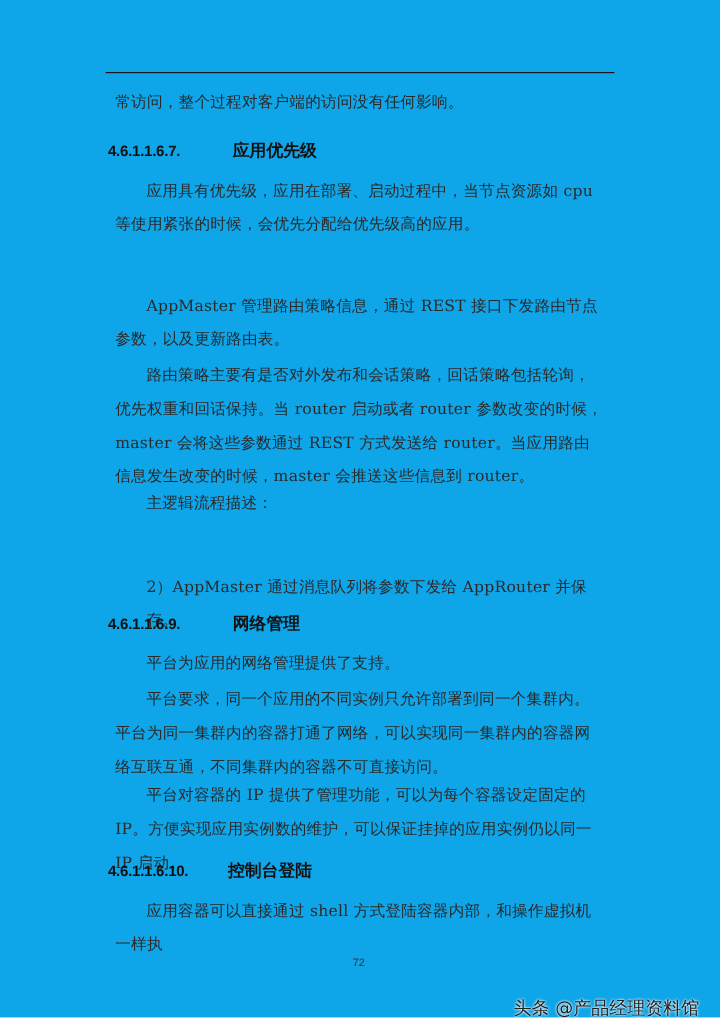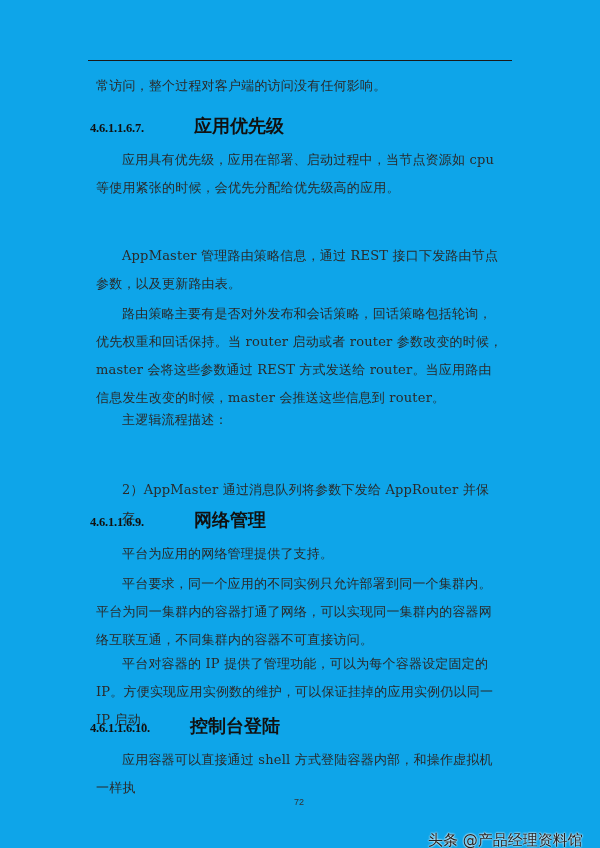--- a/index.html
+++ b/index.html
@@ -18,26 +18,26 @@
       font-size: 13px; line-height: 28px; letter-spacing: 0.2px;
       color: #2a2a2a;
     }
     .para.indent { text-indent: 26px; }
     .para.step { left: 122px; width: 382px; }
     .heading {
       position: absolute; left: 90px; font-size: 13px; line-height: 20px;
       color: #111111;
     }
     .heading .num {
-      font-family: Liberation Serif, serif;
+      font-family: Liberation Sans, sans-serif;
       font-weight: bold; font-size: 12.5px; letter-spacing: -0.2px;
       display: inline-block; width: 104px;
     }
     .heading .num.wide { width: 100px; }
-    .heading .title { font-family: "DejaVu Sans", "Liberation Sans", sans-serif; font-weight: bold; font-size: 18px; }
+    .heading .title { font-family: "DejaVu Sans", "Liberation Sans", sans-serif; font-weight: bold; font-size: 14px; }
     .page-number {
       position: absolute; left: 294px; top: 797px;
       font-family: "Liberation Sans", sans-serif; font-size: 9px; color: #333333;
     }
     .watermark {
       position: absolute; left: 428px; top: 831px;
       font-family: "DejaVu Sans", "Liberation Sans", sans-serif;
       font-size: 15px; color: #222222;
       text-shadow: 0 0 2px #ffffff, 0 0 2px #ffffff;
       letter-spacing: 0px;

